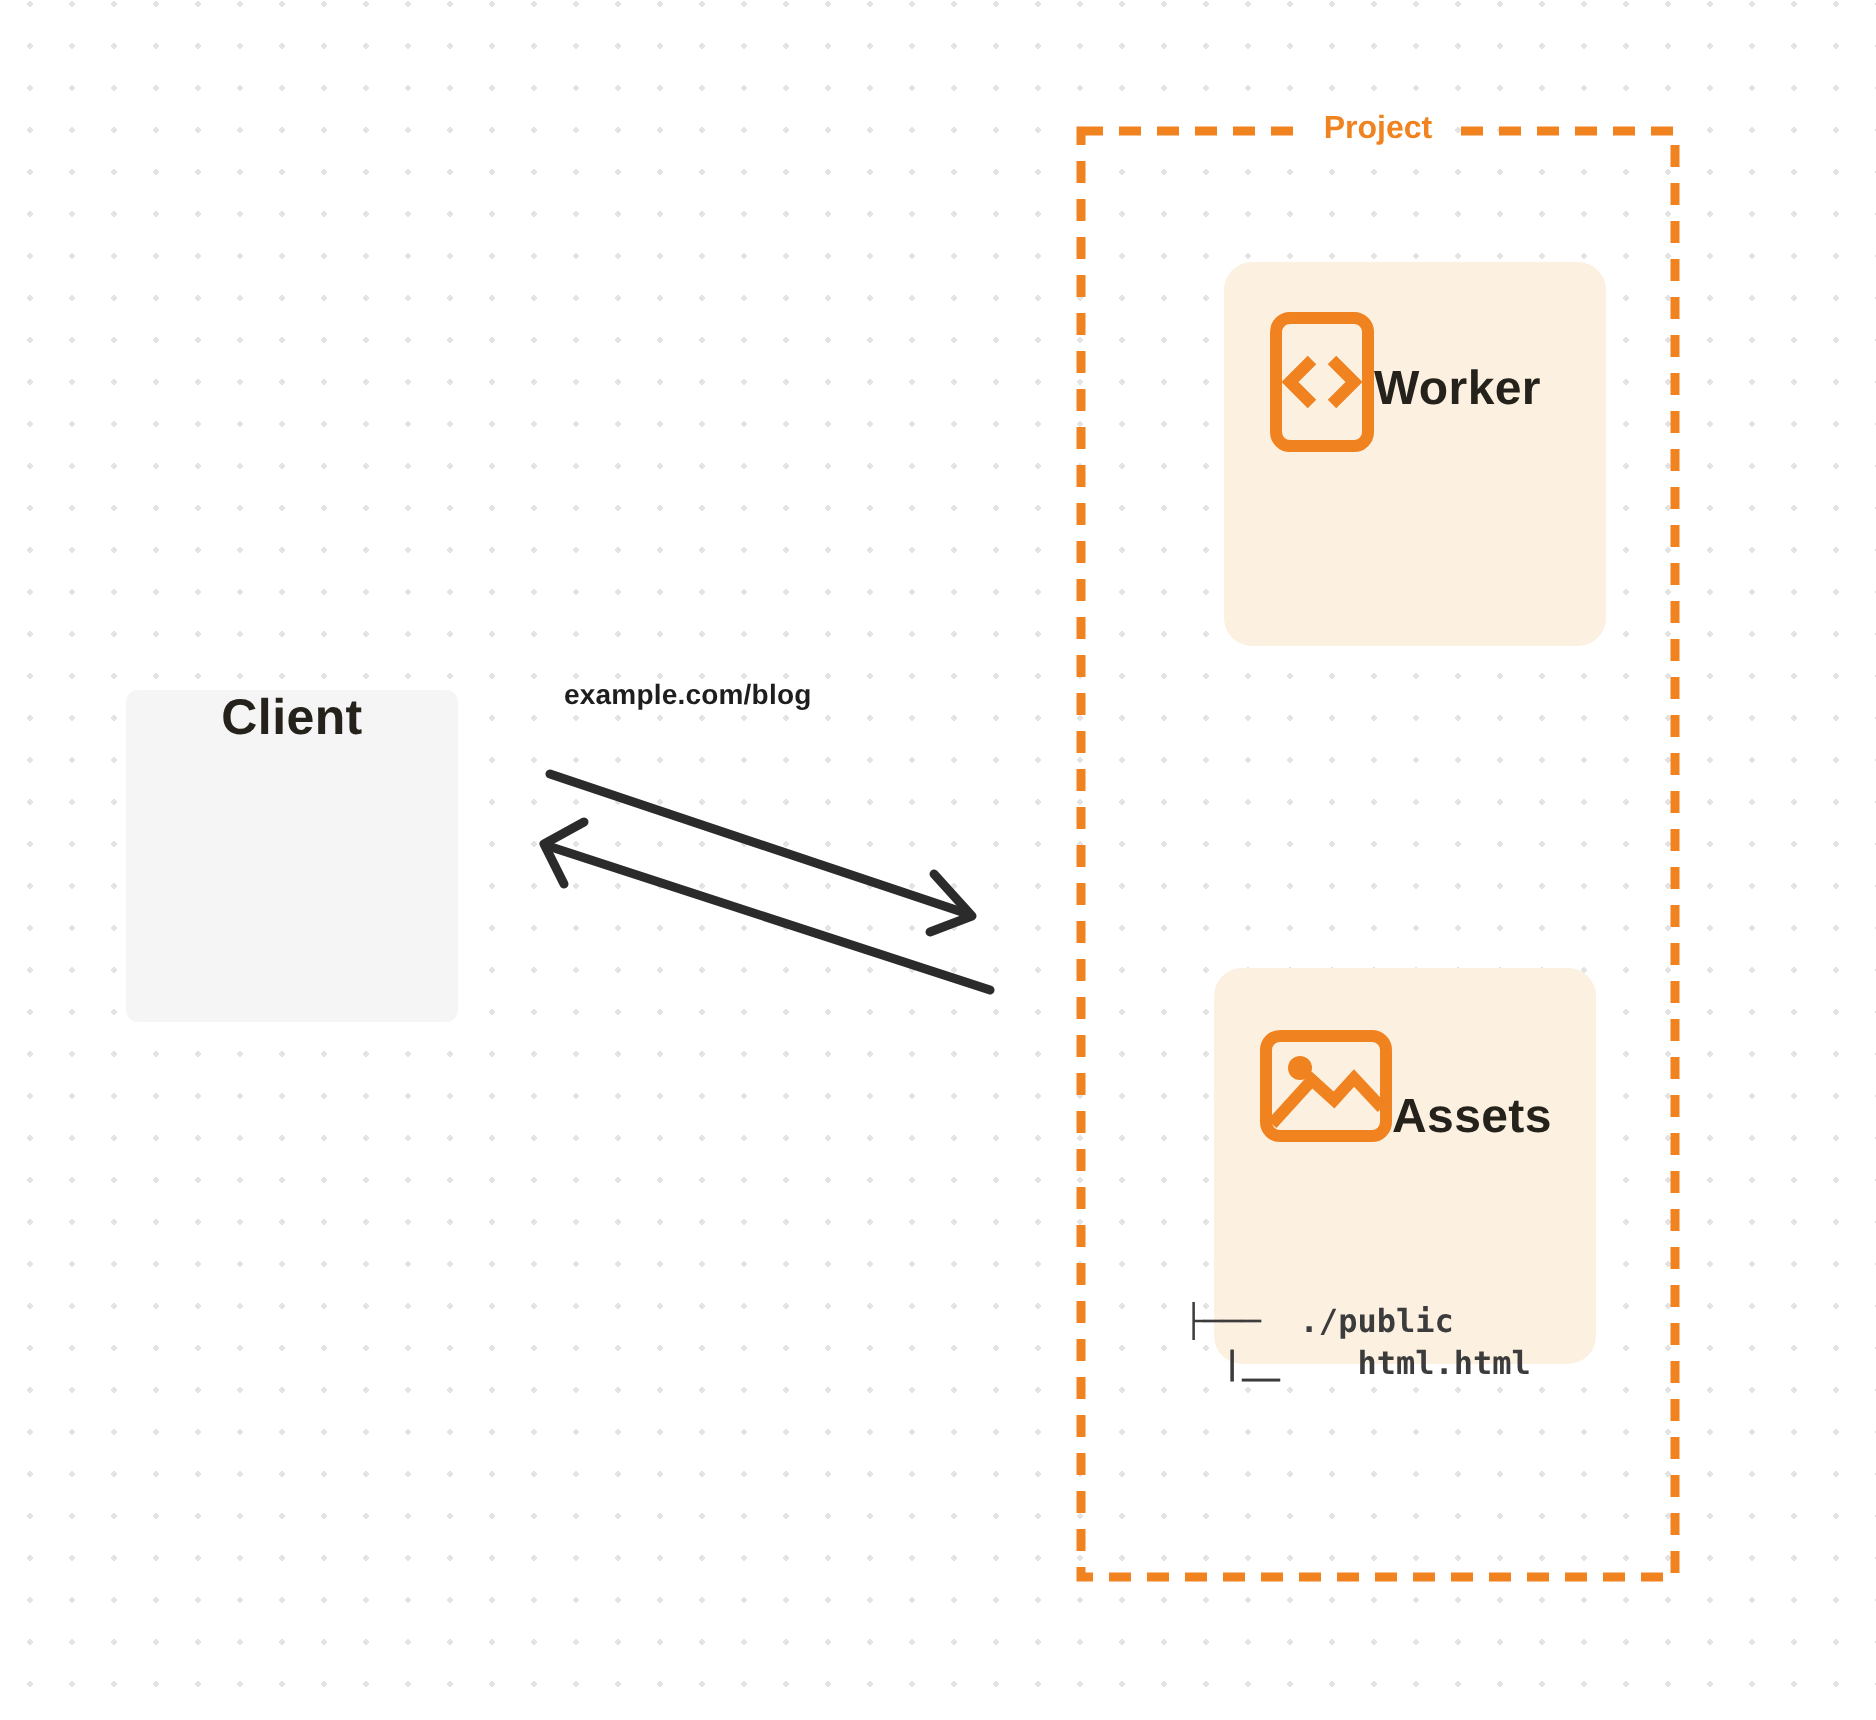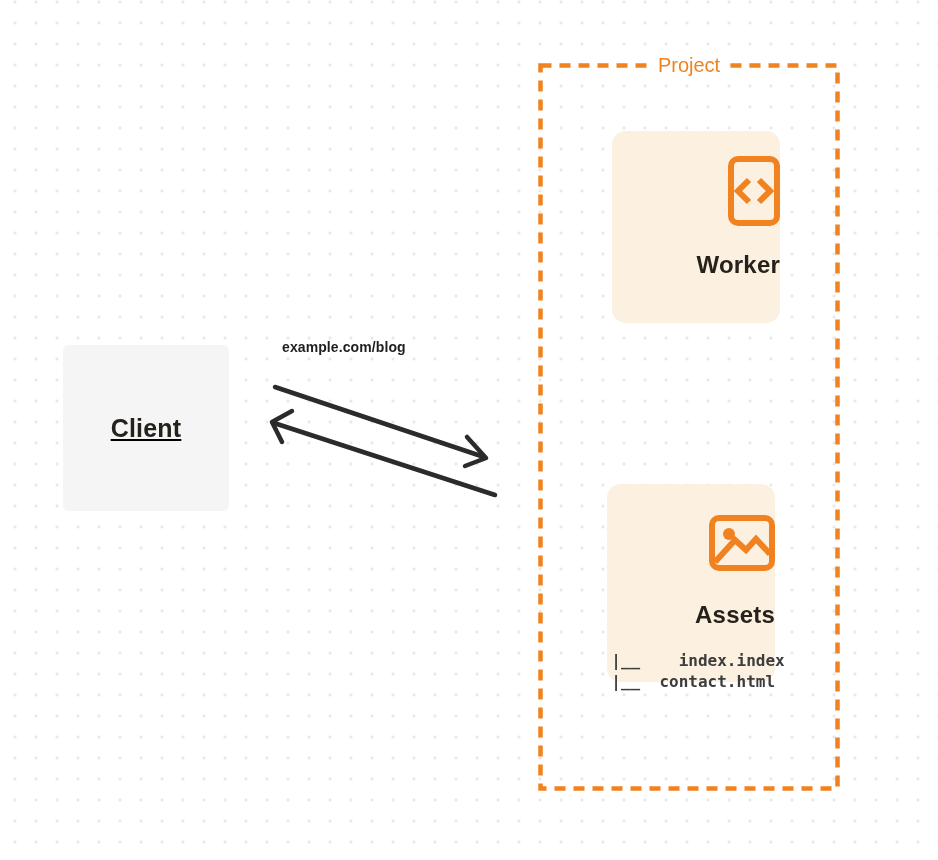--- a/index.html
+++ b/index.html
@@ -9,21 +9,21 @@
     background-color: var(--canvas-bg, #ffffff);
     background-image: radial-gradient(circle, var(--dot-color,#E3E3E3) 1.3px, rgba(255,255,255,0) 1.45px);
     background-size: 21px 21px;
     background-position: 4.5px -8.5px;
   }
 
   
   .client-box {
     position:absolute; left:63px; top:345px; width:166px; height:166px;
     background: var(--client-bg, #F5F5F6); border-radius:6px;
-    display:flex; align-items:center; justify-content:center;text-decoration:underline;
+    display:flex; justify-content:center;
   }
   .client-box span {
     font-size:25px; font-weight:bold; color: var(--ink,#25221C); letter-spacing:.2px;
   }
 
   
   .request-label {
     position:absolute; left:282px; top:339px;
     font-size:14px; font-weight:bold; color:#1E1E1E; letter-spacing:.1px;
   }
@@ -33,28 +33,28 @@
   .arrow-stroke { stroke: var(--arrow-color,#2B2B2B); stroke-width:4.5; fill:none;
                   stroke-linecap:round; stroke-linejoin:round; }
 
   
   .project-border { position:absolute; left:538px; top:63px; width:302px; height:728px; }
   .project-border rect { fill:none; stroke: var(--accent,#F0821F); stroke-width:4.5;
                          stroke-dasharray:11 8; }
   .project-label-row { position:absolute; left:540px; top:51px; width:298px; text-align:center; }
   .project-label-row span {
     display:inline-block; background:#fff; padding:0 9px;
-    font-size:20px; line-height:28px; font-weight:normal; color: var(--accent,#F0821F);
+    font-size:16px; line-height:28px; font-weight:bold; color: var(--accent,#F0821F);
   }
 
   
   .card {
     position:absolute; width:168px; height:167px; border-radius:14px;
     background: var(--card-bg,#FCF0E1);
-    display:flex; flex-direction:column; align-items:flex-end;
+    display:flex; flex-direction:row; align-items:flex-start;padding-left:23px;
   }
   .worker-card { left:612px; top:131px; padding-top:25px; }
   .assets-card { left:607px; top:484px; padding-top:31px; }
   .card-label { font-size:24px; font-weight:bold; color: var(--ink,#25221C); letter-spacing:.2px; }
   .worker-card .card-label { margin-top:25px; }
   .assets-card .card-label { margin-top:30px; }
   .icon-stroke { stroke: var(--accent,#F0821F); fill:none; }
 
   
   .file-tree {
@@ -100,15 +100,15 @@
 
   <div class="card assets-card">
     <svg width="66" height="56" viewBox="0 0 66 56">
       <rect class="icon-stroke" x="3" y="3" width="60" height="50" rx="7" stroke-width="6"></rect>
       <circle cx="20" cy="19" r="6" fill="#F0821F" stroke="none"></circle>
       <path class="icon-stroke" d="M6,47 L26,25 L37,35 L47,24 L61,39" stroke-width="6" stroke-linejoin="miter"></path>
     </svg>
     <div class="card-label">Assets</div>
   </div>
 
-  <pre class="file-tree"><div>  |__    index.index</div><div>  |__  contact.html</div></pre>
+  <pre class="file-tree"><div>├───  ./public</div><div>  |__    html.html</div></pre>
 
 </div>
 
 </body></html>

